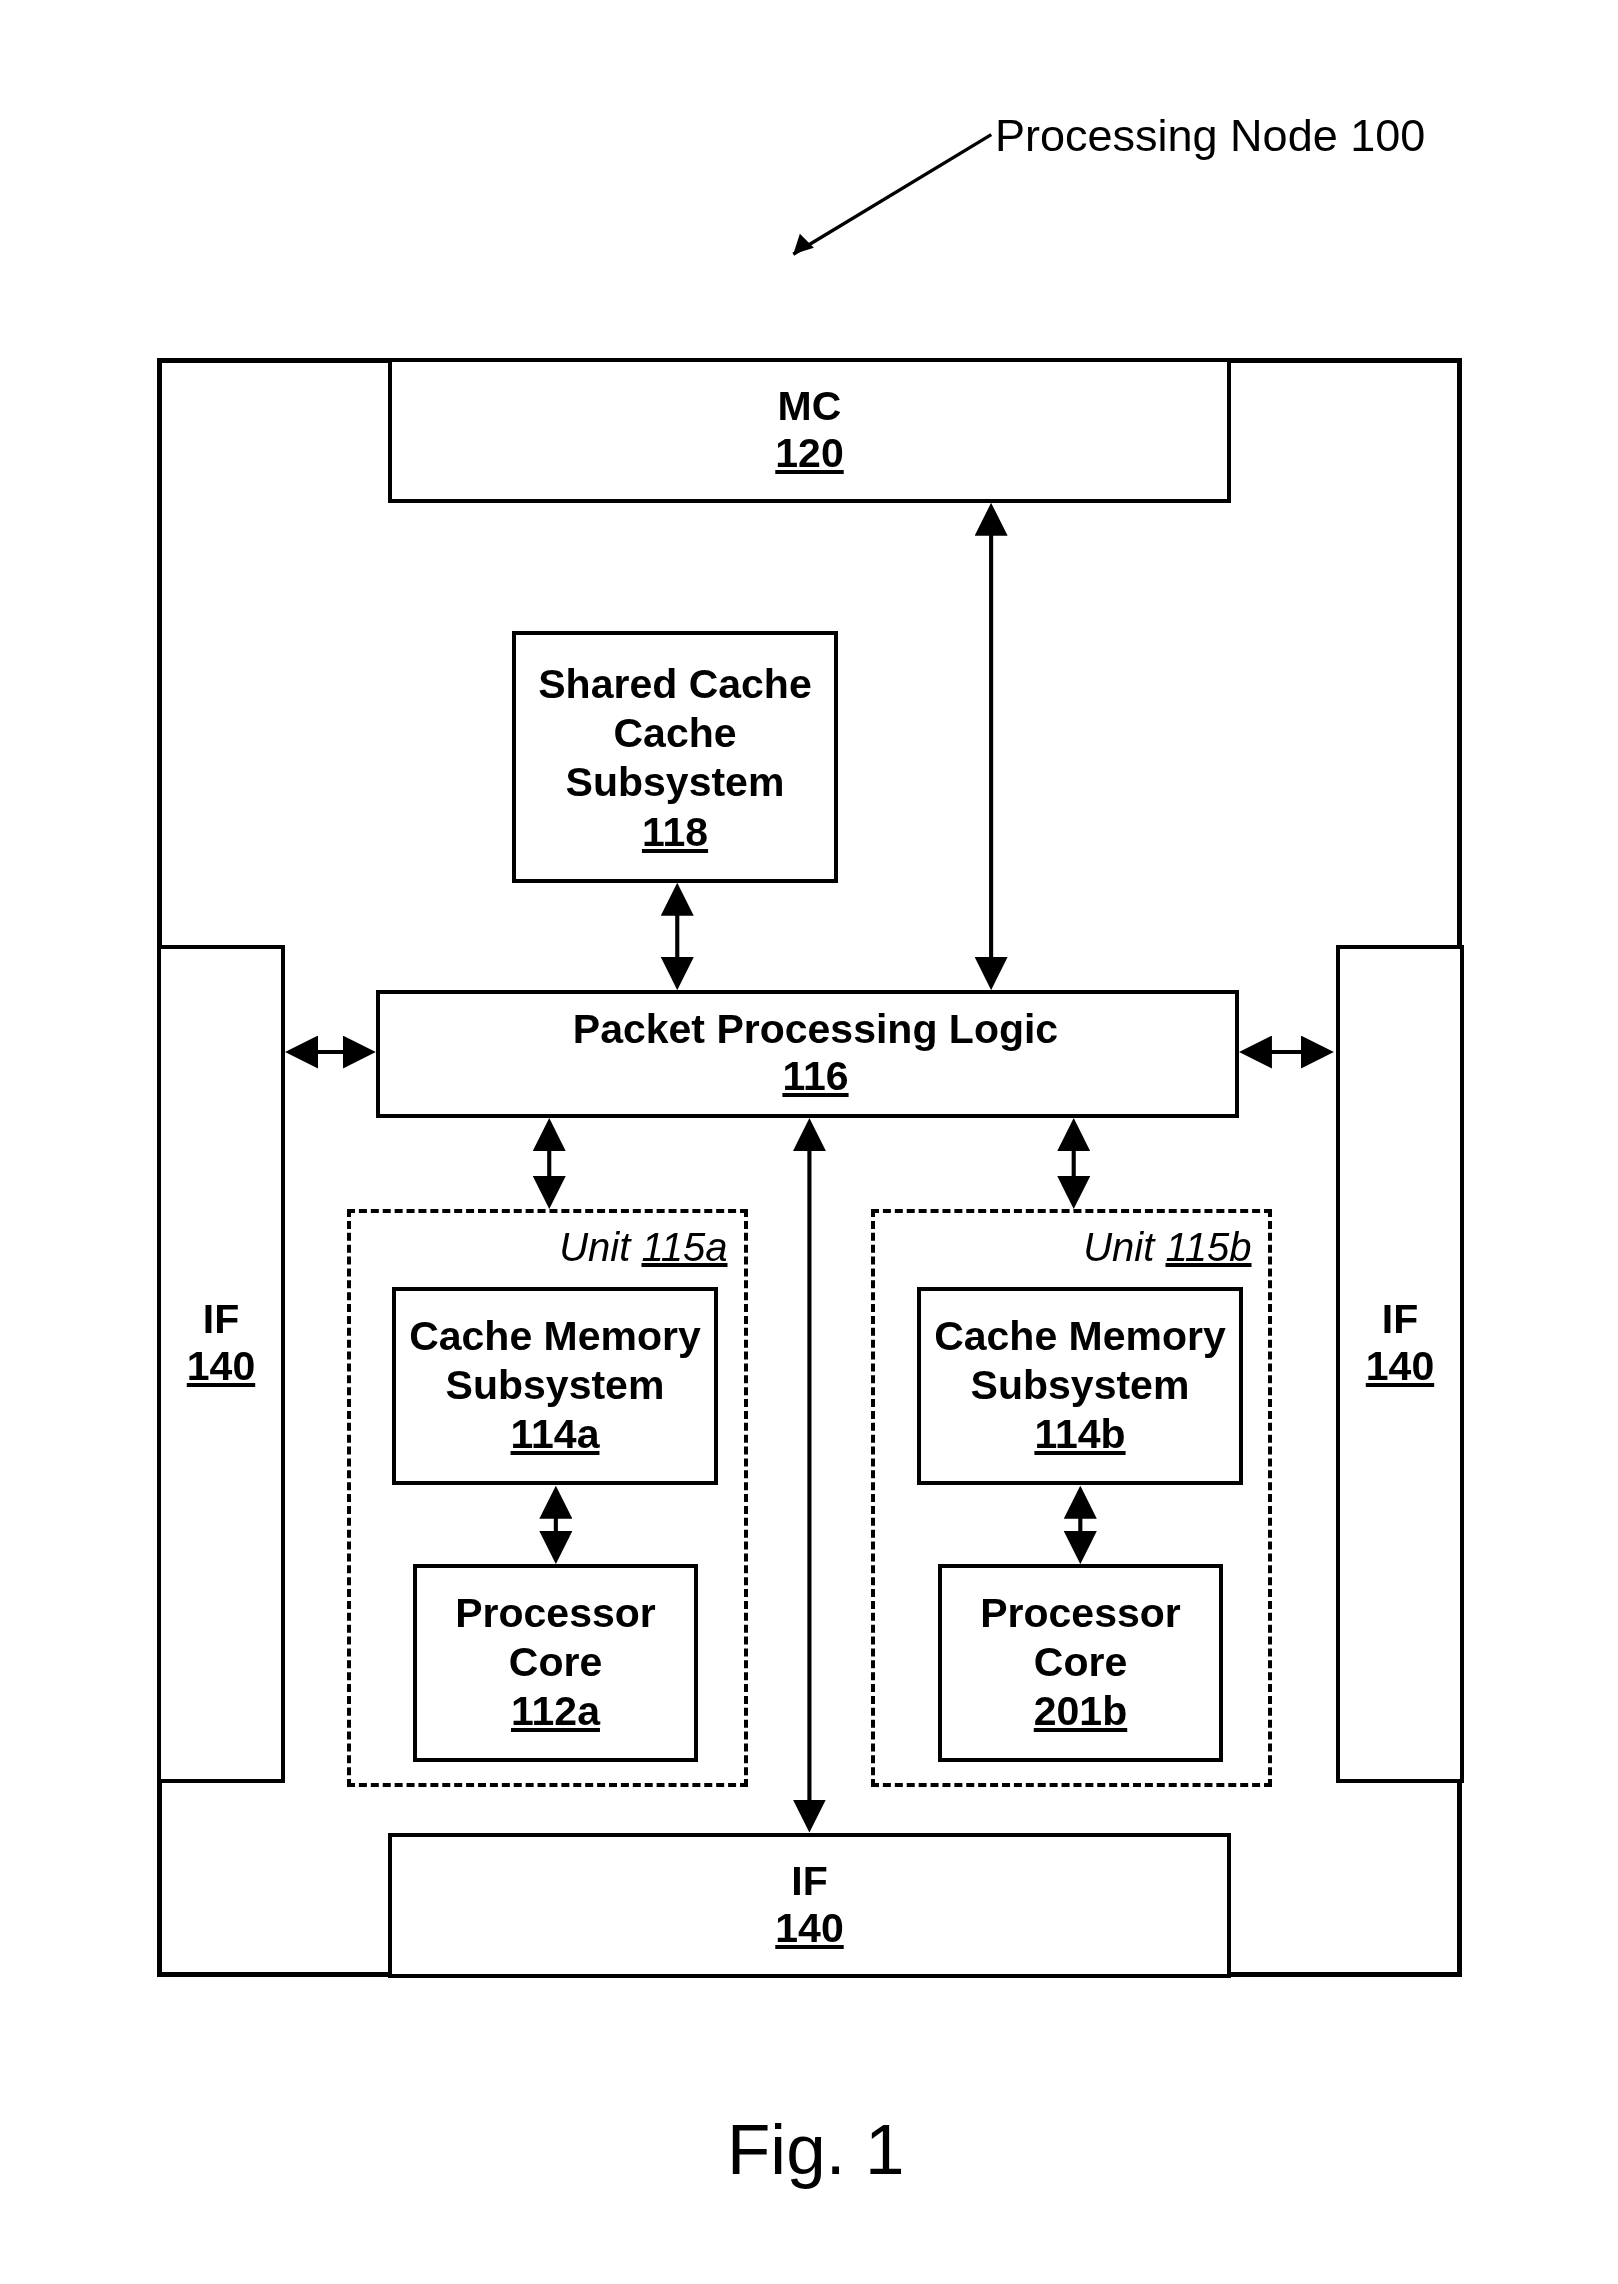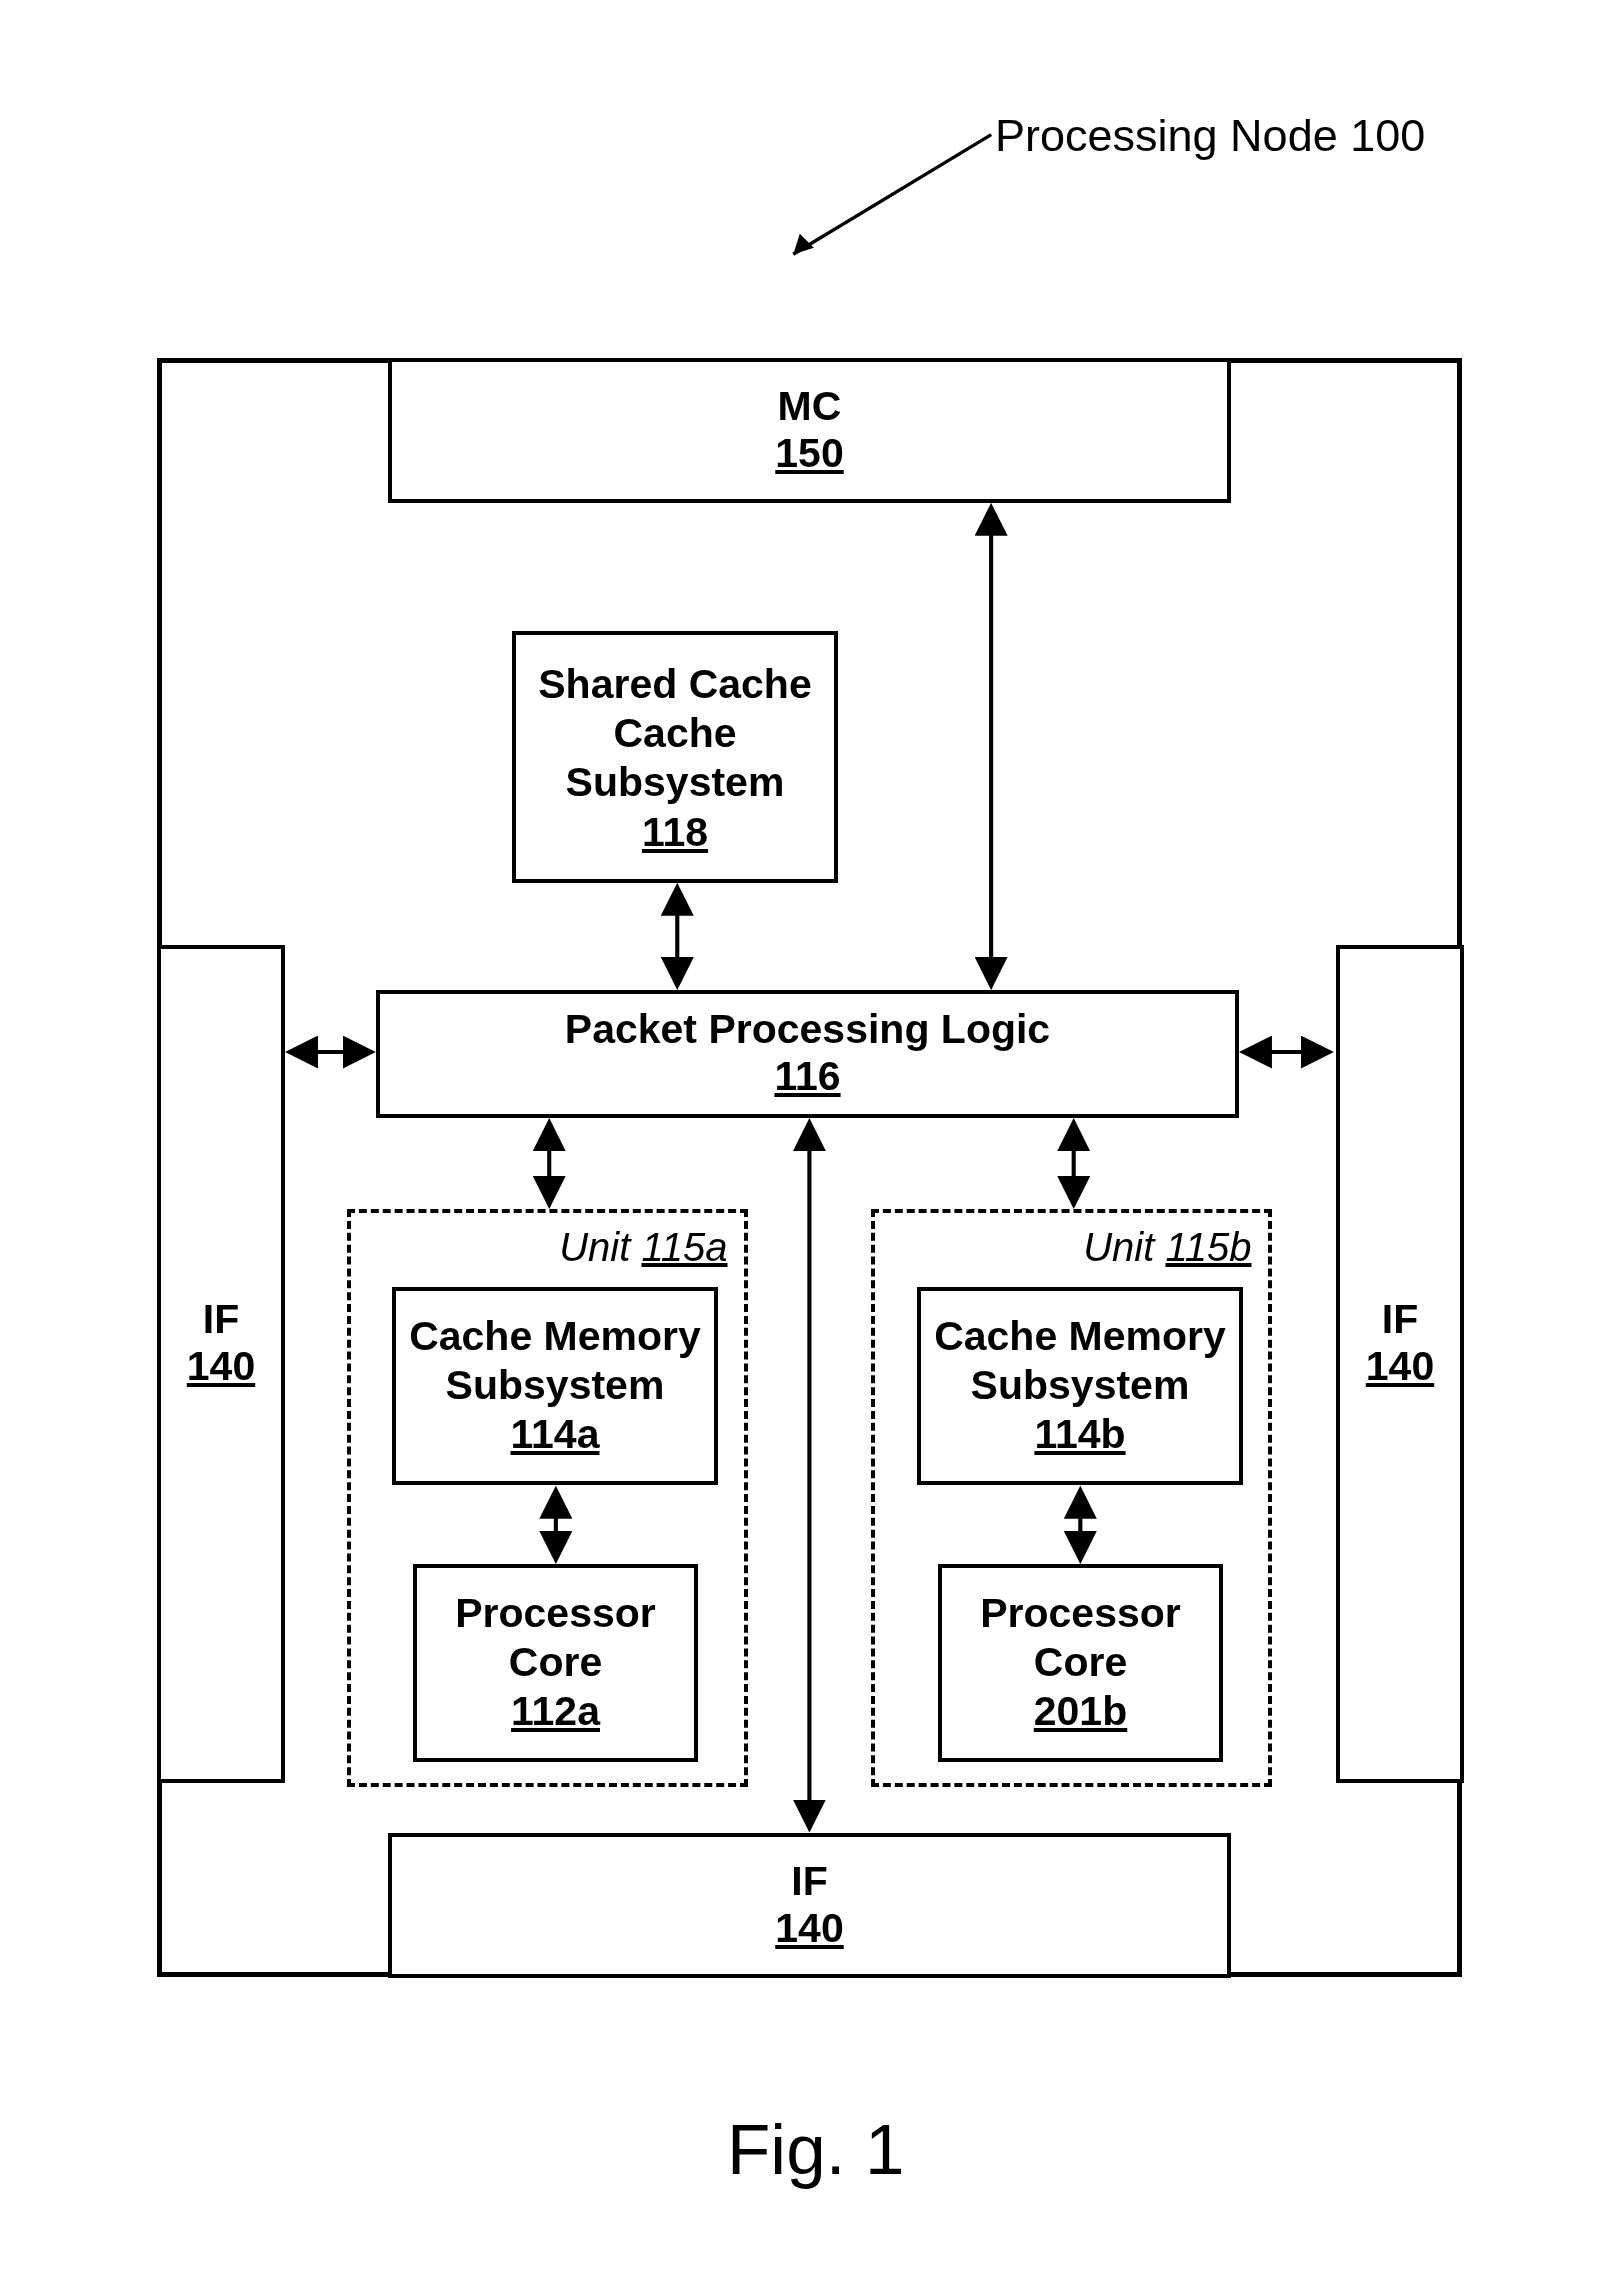--- a/index.html
+++ b/index.html
@@ -59,21 +59,21 @@
   <svg style="position:absolute; left:760px; top:78px; width:248px; height:165px;" viewBox="0 0 300 200" width="248" height="165">
     <line x1="280" y1="25" x2="40" y2="170" stroke="black" stroke-width="4"></line>
     <polygon points="40,170 48,145 65,162" fill="black"></polygon>
   </svg>
 
   <div class="box" style="left:157px; top:322px; width:1305px; height:1619px; border-width:5px;"></div>
 
   <div class="box" style="left:388px; top:322px; width:843px; height:145px;">
     <div class="label" style="position:relative; width:100%; top:20.7px;">
       <span>MC</span><br>
-      <span class="ref-num">150</span>
+      <span class="ref-num">120</span>
     </div>
   </div>
 
   <div class="box" style="left:157px; top:909px; width:128px; height:838px;">
     <div class="label" style="position:relative; width:100%; top:347px;">
       <span>IF</span><br>
       <span class="ref-num">140</span>
     </div>
   </div>
 
@@ -94,21 +94,21 @@
   <div class="box" style="left:512px; top:595px; width:326px; height:252px;">
     <div class="label" style="position:relative; width:100%; top:25px; line-height:1.2;">
       <span>Shared Cache</span><br>
       <span>Cache</span><br>
       <span>Subsystem</span><br>
       <span class="ref-num">118</span>
     </div>
   </div>
 
   <div class="box" style="left:376px; top:954px; width:863px; height:128px;">
-    <div class="label" style="position:relative; width:100%; top:12.4px;">
+    <div class="label" style="position:relative; width:100%; top:12.4px;padding-left:8px;">
       <span>Packet Processing Logic</span><br>
       <span class="ref-num">116</span>
     </div>
   </div>
 
   <div class="dashed-box" style="left:347px; top:1173px; width:401px; height:578px;">
     <div class="unit-label" style="right:16.5px; top:12.4px;">
       <span>Unit</span>
       <span class="ref-num">115a</span>
     </div>

